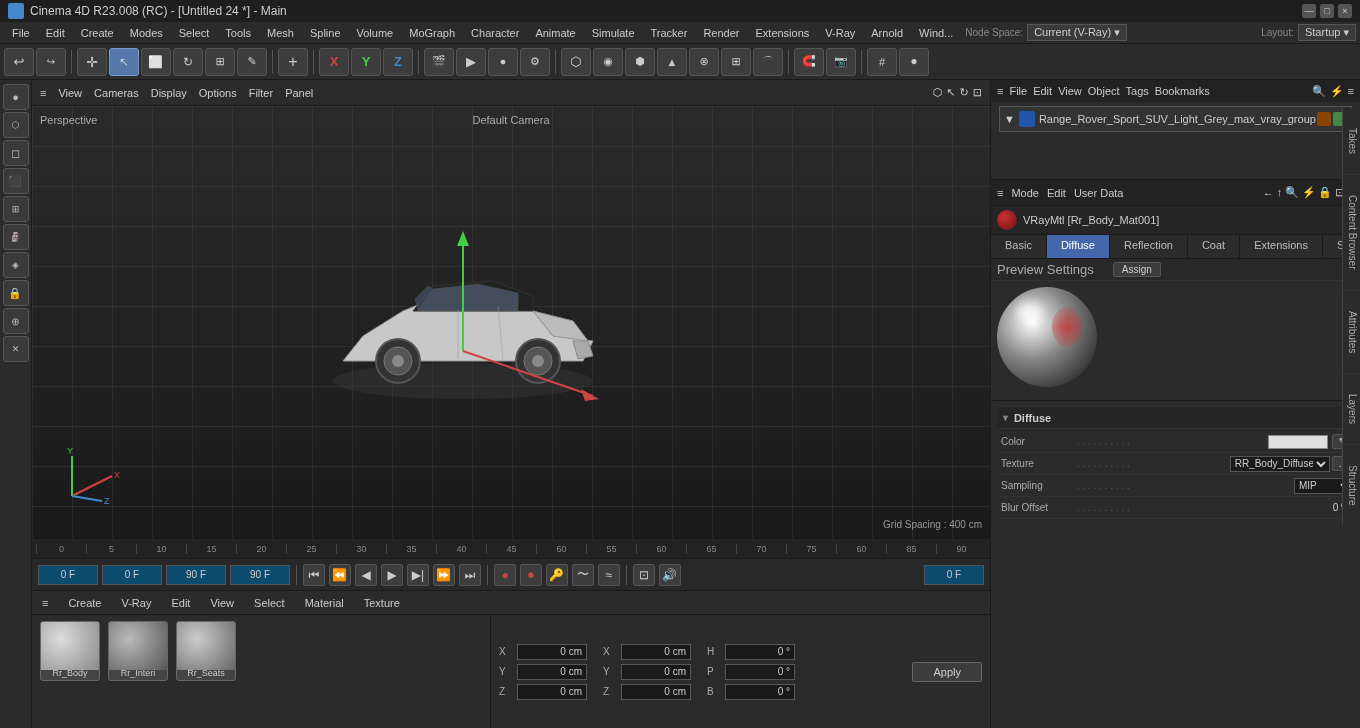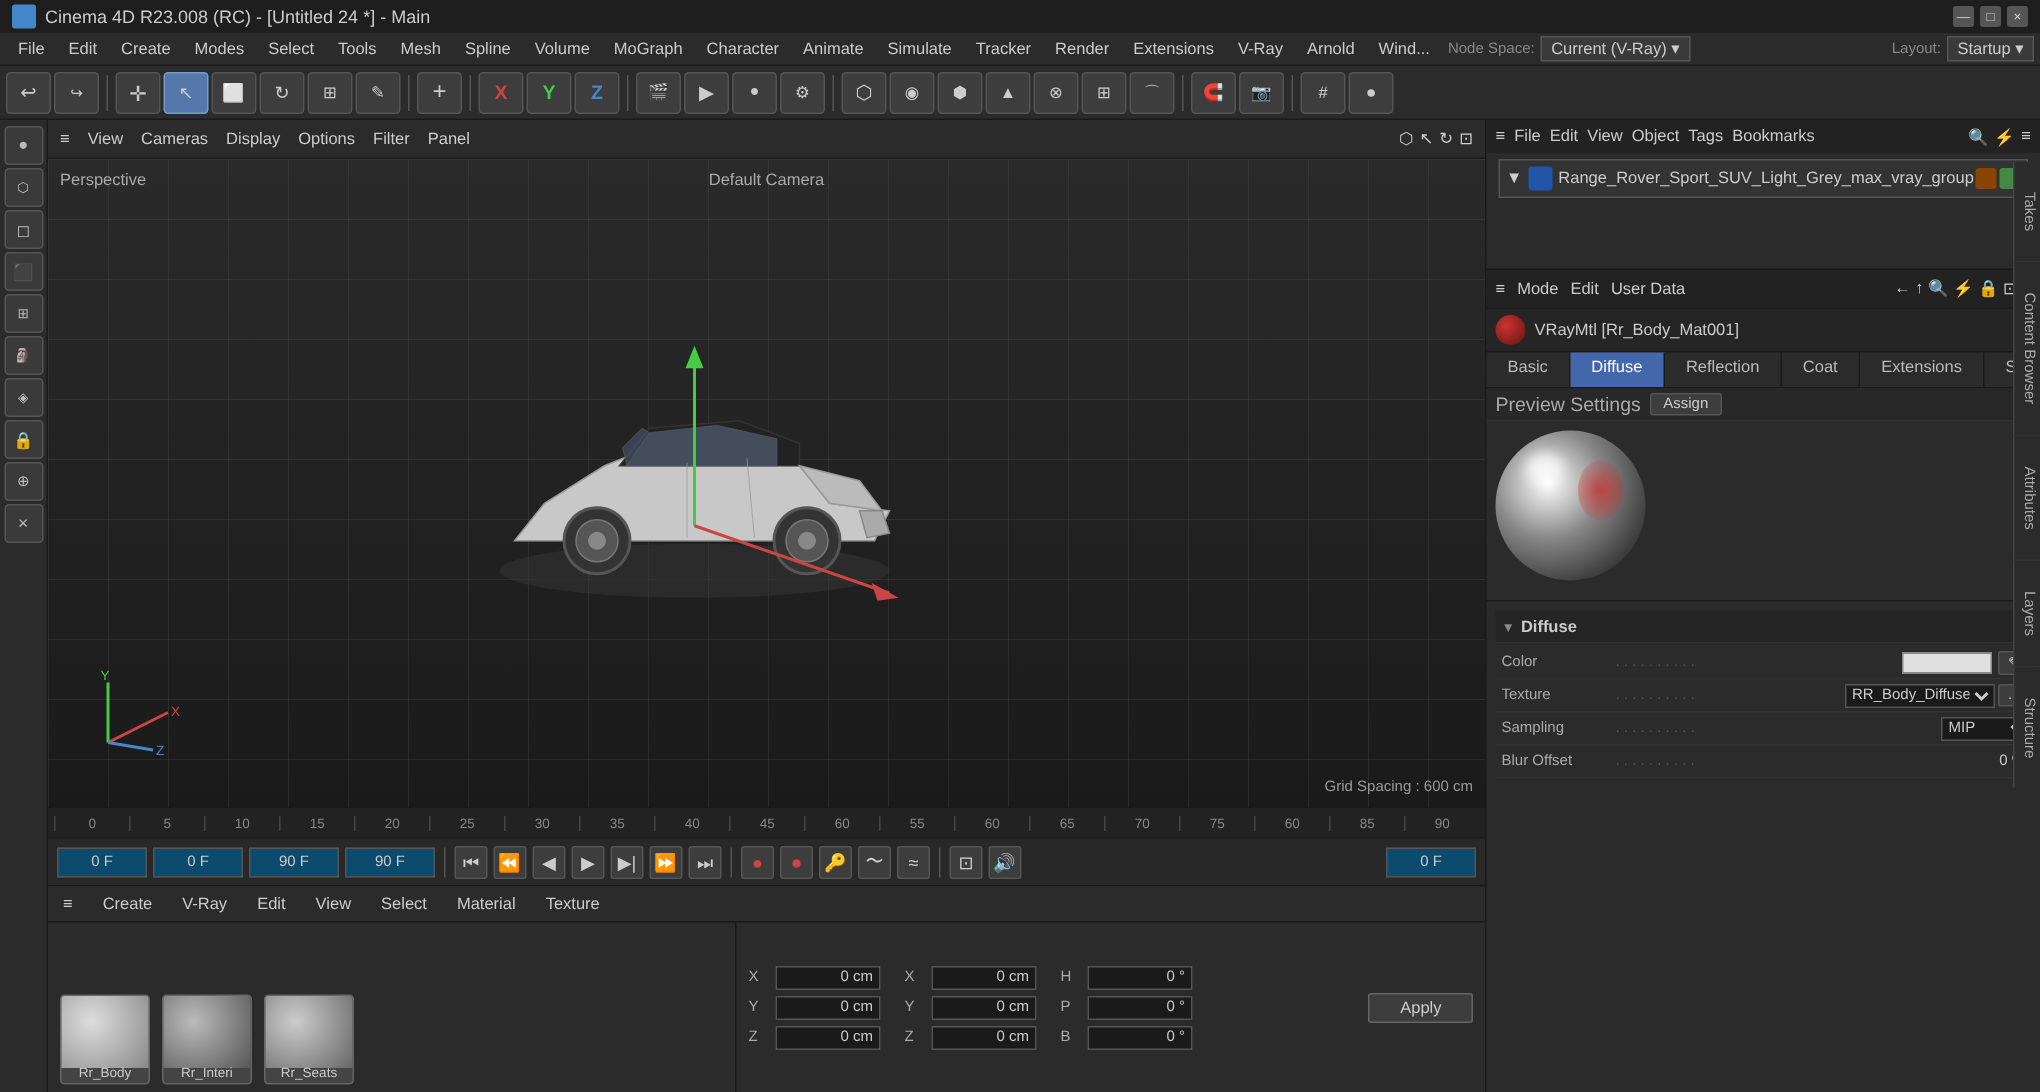--- a/index.html
+++ b/index.html
@@ -258,21 +258,21 @@
     .mat-menu-item {
       padding: 2px 6px;
       cursor: pointer;
       color: #ccc;
       font-size: 11px;
     }
 
     #mat-editor {
       height: calc(190px - 76px);
       display: flex;
-      align-items: flex-end;
+      align-items: flex-start;
       padding: 6px 8px;
       gap: 8px;
       overflow: hidden;
     }
     .mat-thumb {
       width: 60px; height: 60px;
       background: #444;
       border: 1px solid #666;
       border-radius: 3px;
       cursor: pointer;
@@ -497,20 +497,21 @@
       color: #888;
     }
     .btn-preview {
       padding: 1px 8px;
       background: #3d3d3d;
       border: 1px solid #555;
       color: #ccc;
       font-size: 10px;
       cursor: pointer;
       border-radius: 2px;
+      margin-left: 13px;
     }
   </style>
 </head>
 <body>
 
 <div id="title-bar">
   <span class="title-icon"></span>
   <span>Cinema 4D R23.008 (RC) - [Untitled 24 *] - Main</span>
   <div class="win-controls">
     <div class="win-btn">—</div>
@@ -618,21 +619,21 @@
           <span>⬡</span>
           <span>↖</span>
           <span>↻</span>
           <span>⊡</span>
         </span>
       </div>
       <div id="viewport-canvas">
         <div class="grid-overlay"></div>
         <div class="perspective-label">Perspective</div>
         <div class="camera-label">Default Camera</div>
-        <div class="grid-spacing-label">Grid Spacing : 600 cm</div>
+        <div class="grid-spacing-label">Grid Spacing : 400 cm</div>
 
         <div id="car-container">
           <svg width="320" height="200" viewBox="0 0 320 200">
 
             <ellipse cx="160" cy="160" rx="130" ry="18" fill="rgba(60,60,60,0.4)"></ellipse>
 
             <path d="M40,140 L280,140 L290,120 L250,115 L230,90 L180,75 L130,78 L100,90 L60,115 L40,140 Z" fill="#c8c8c8" stroke="#999" stroke-width="1"></path>
 
             <path d="M110,90 L130,65 L190,60 L230,75 L230,90 L110,90 Z" fill="#222" stroke="#333" stroke-width="1"></path>
 

